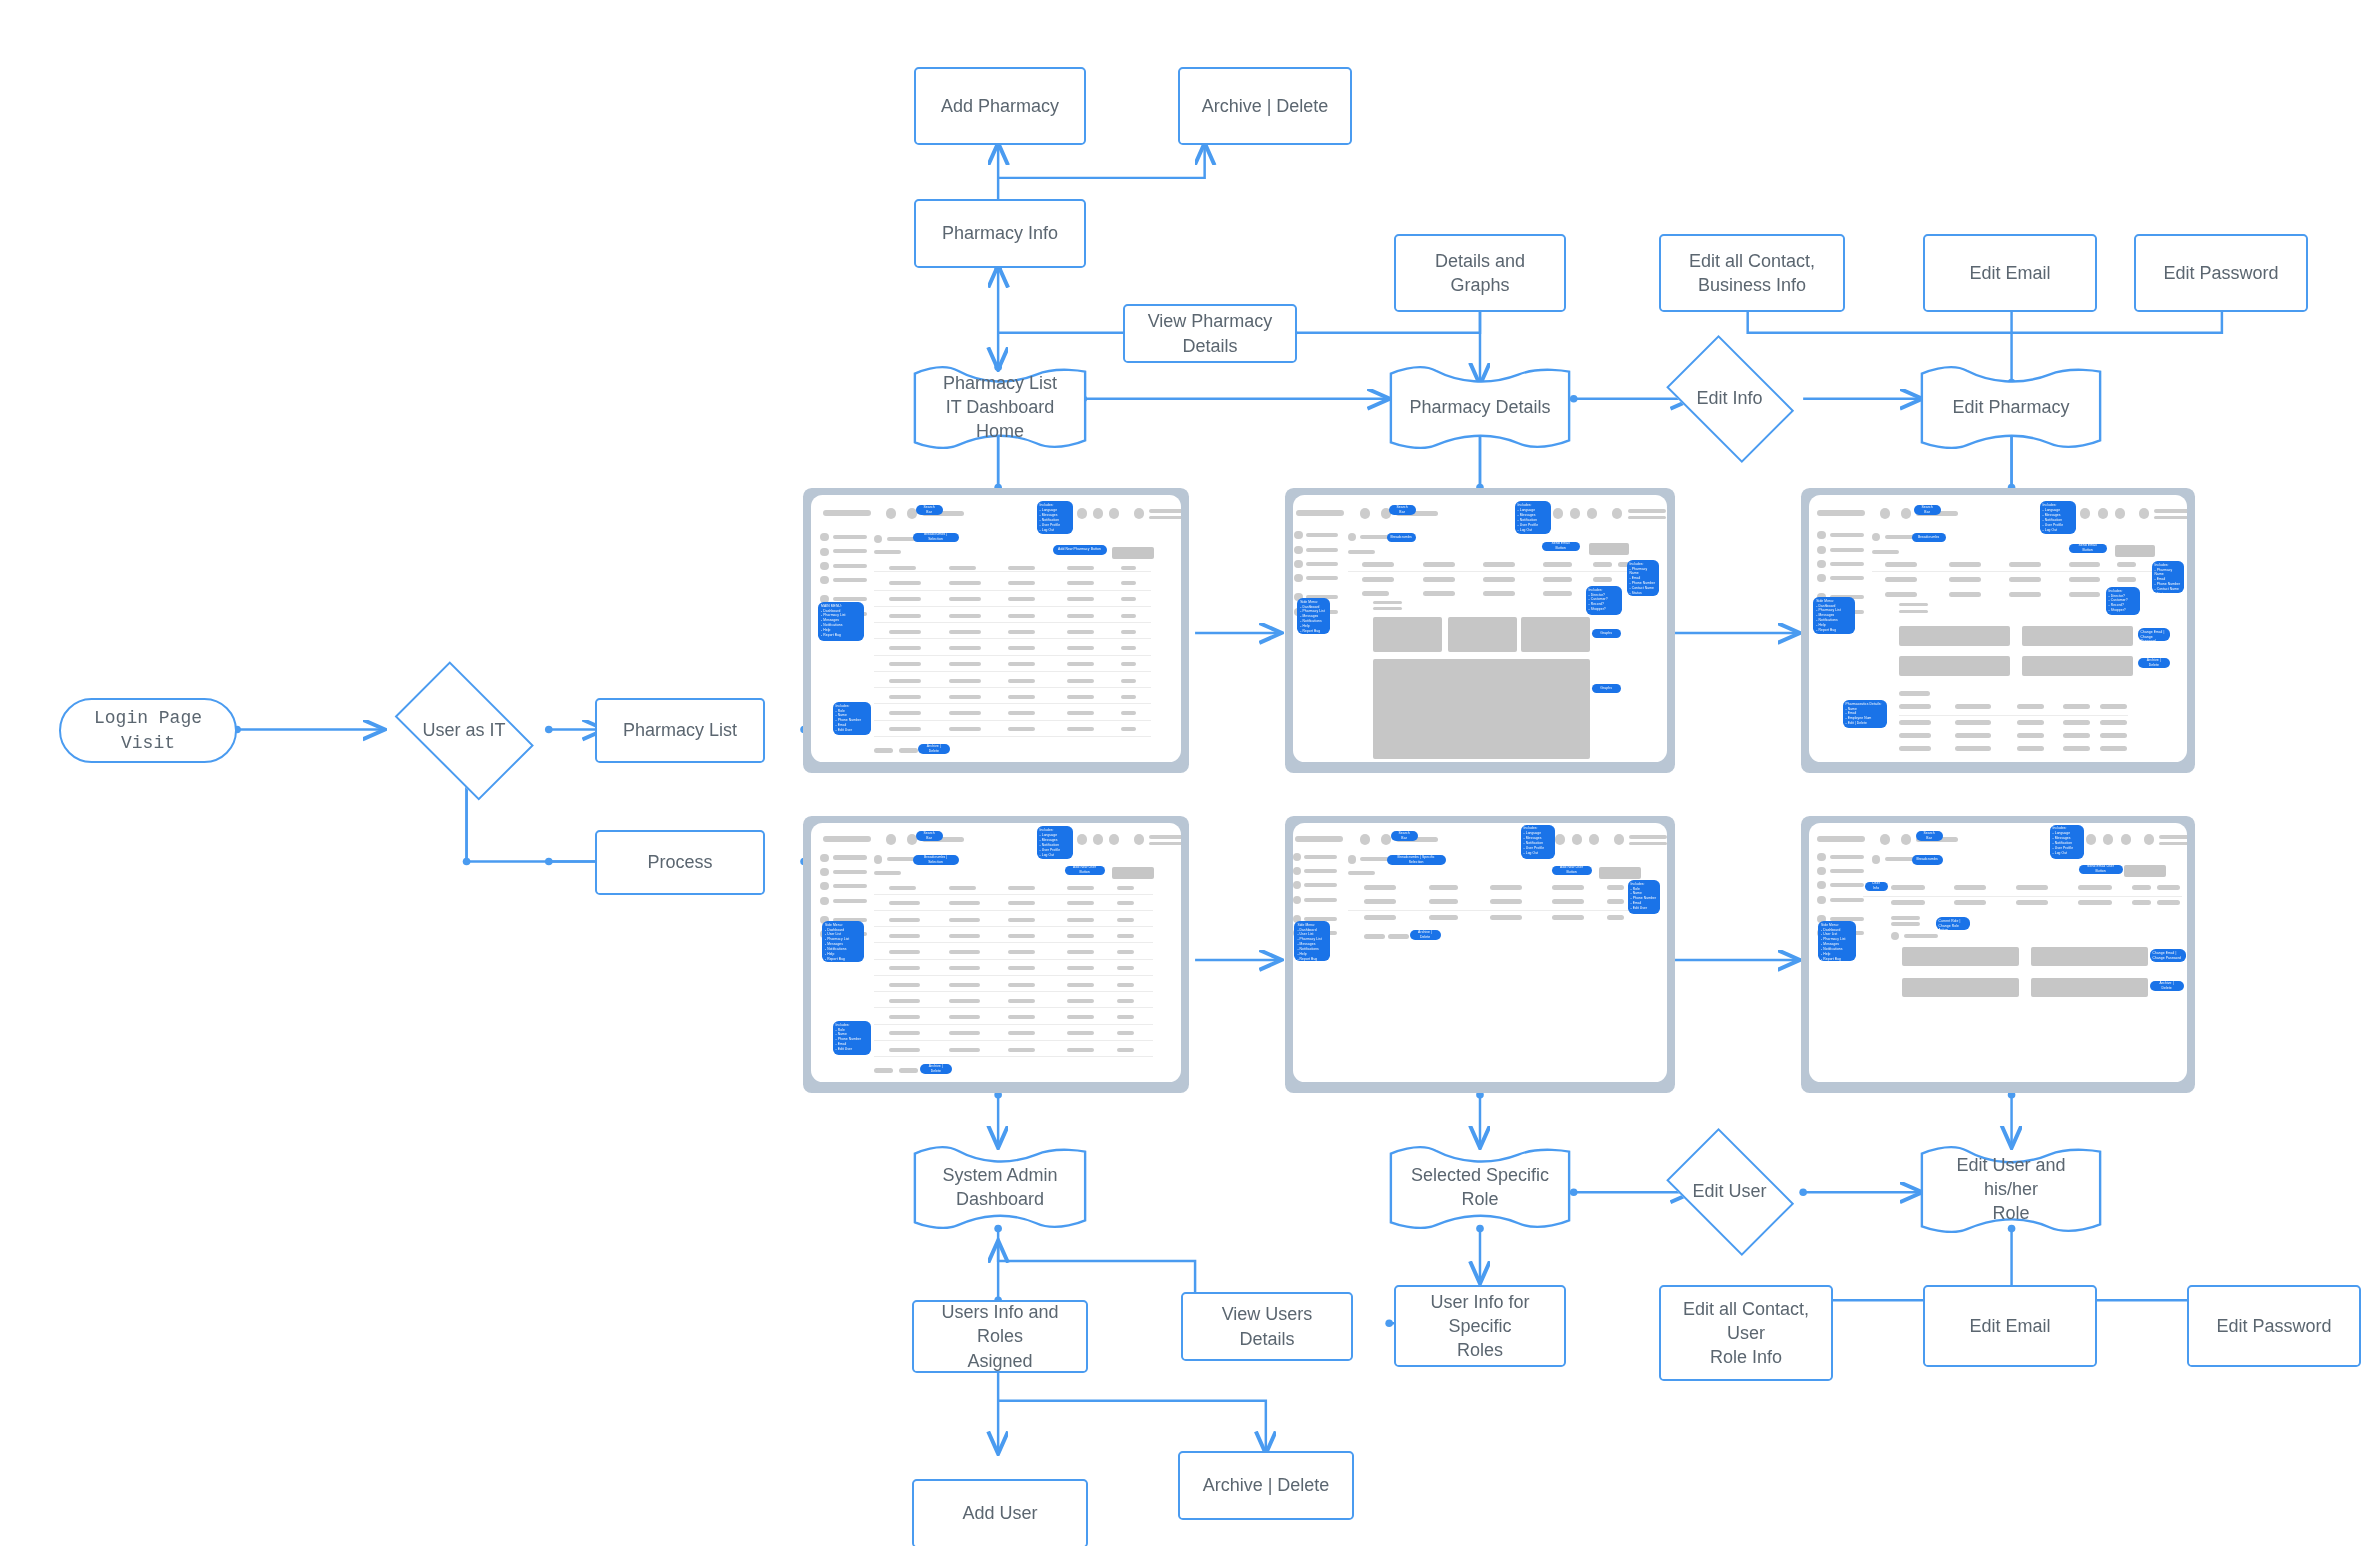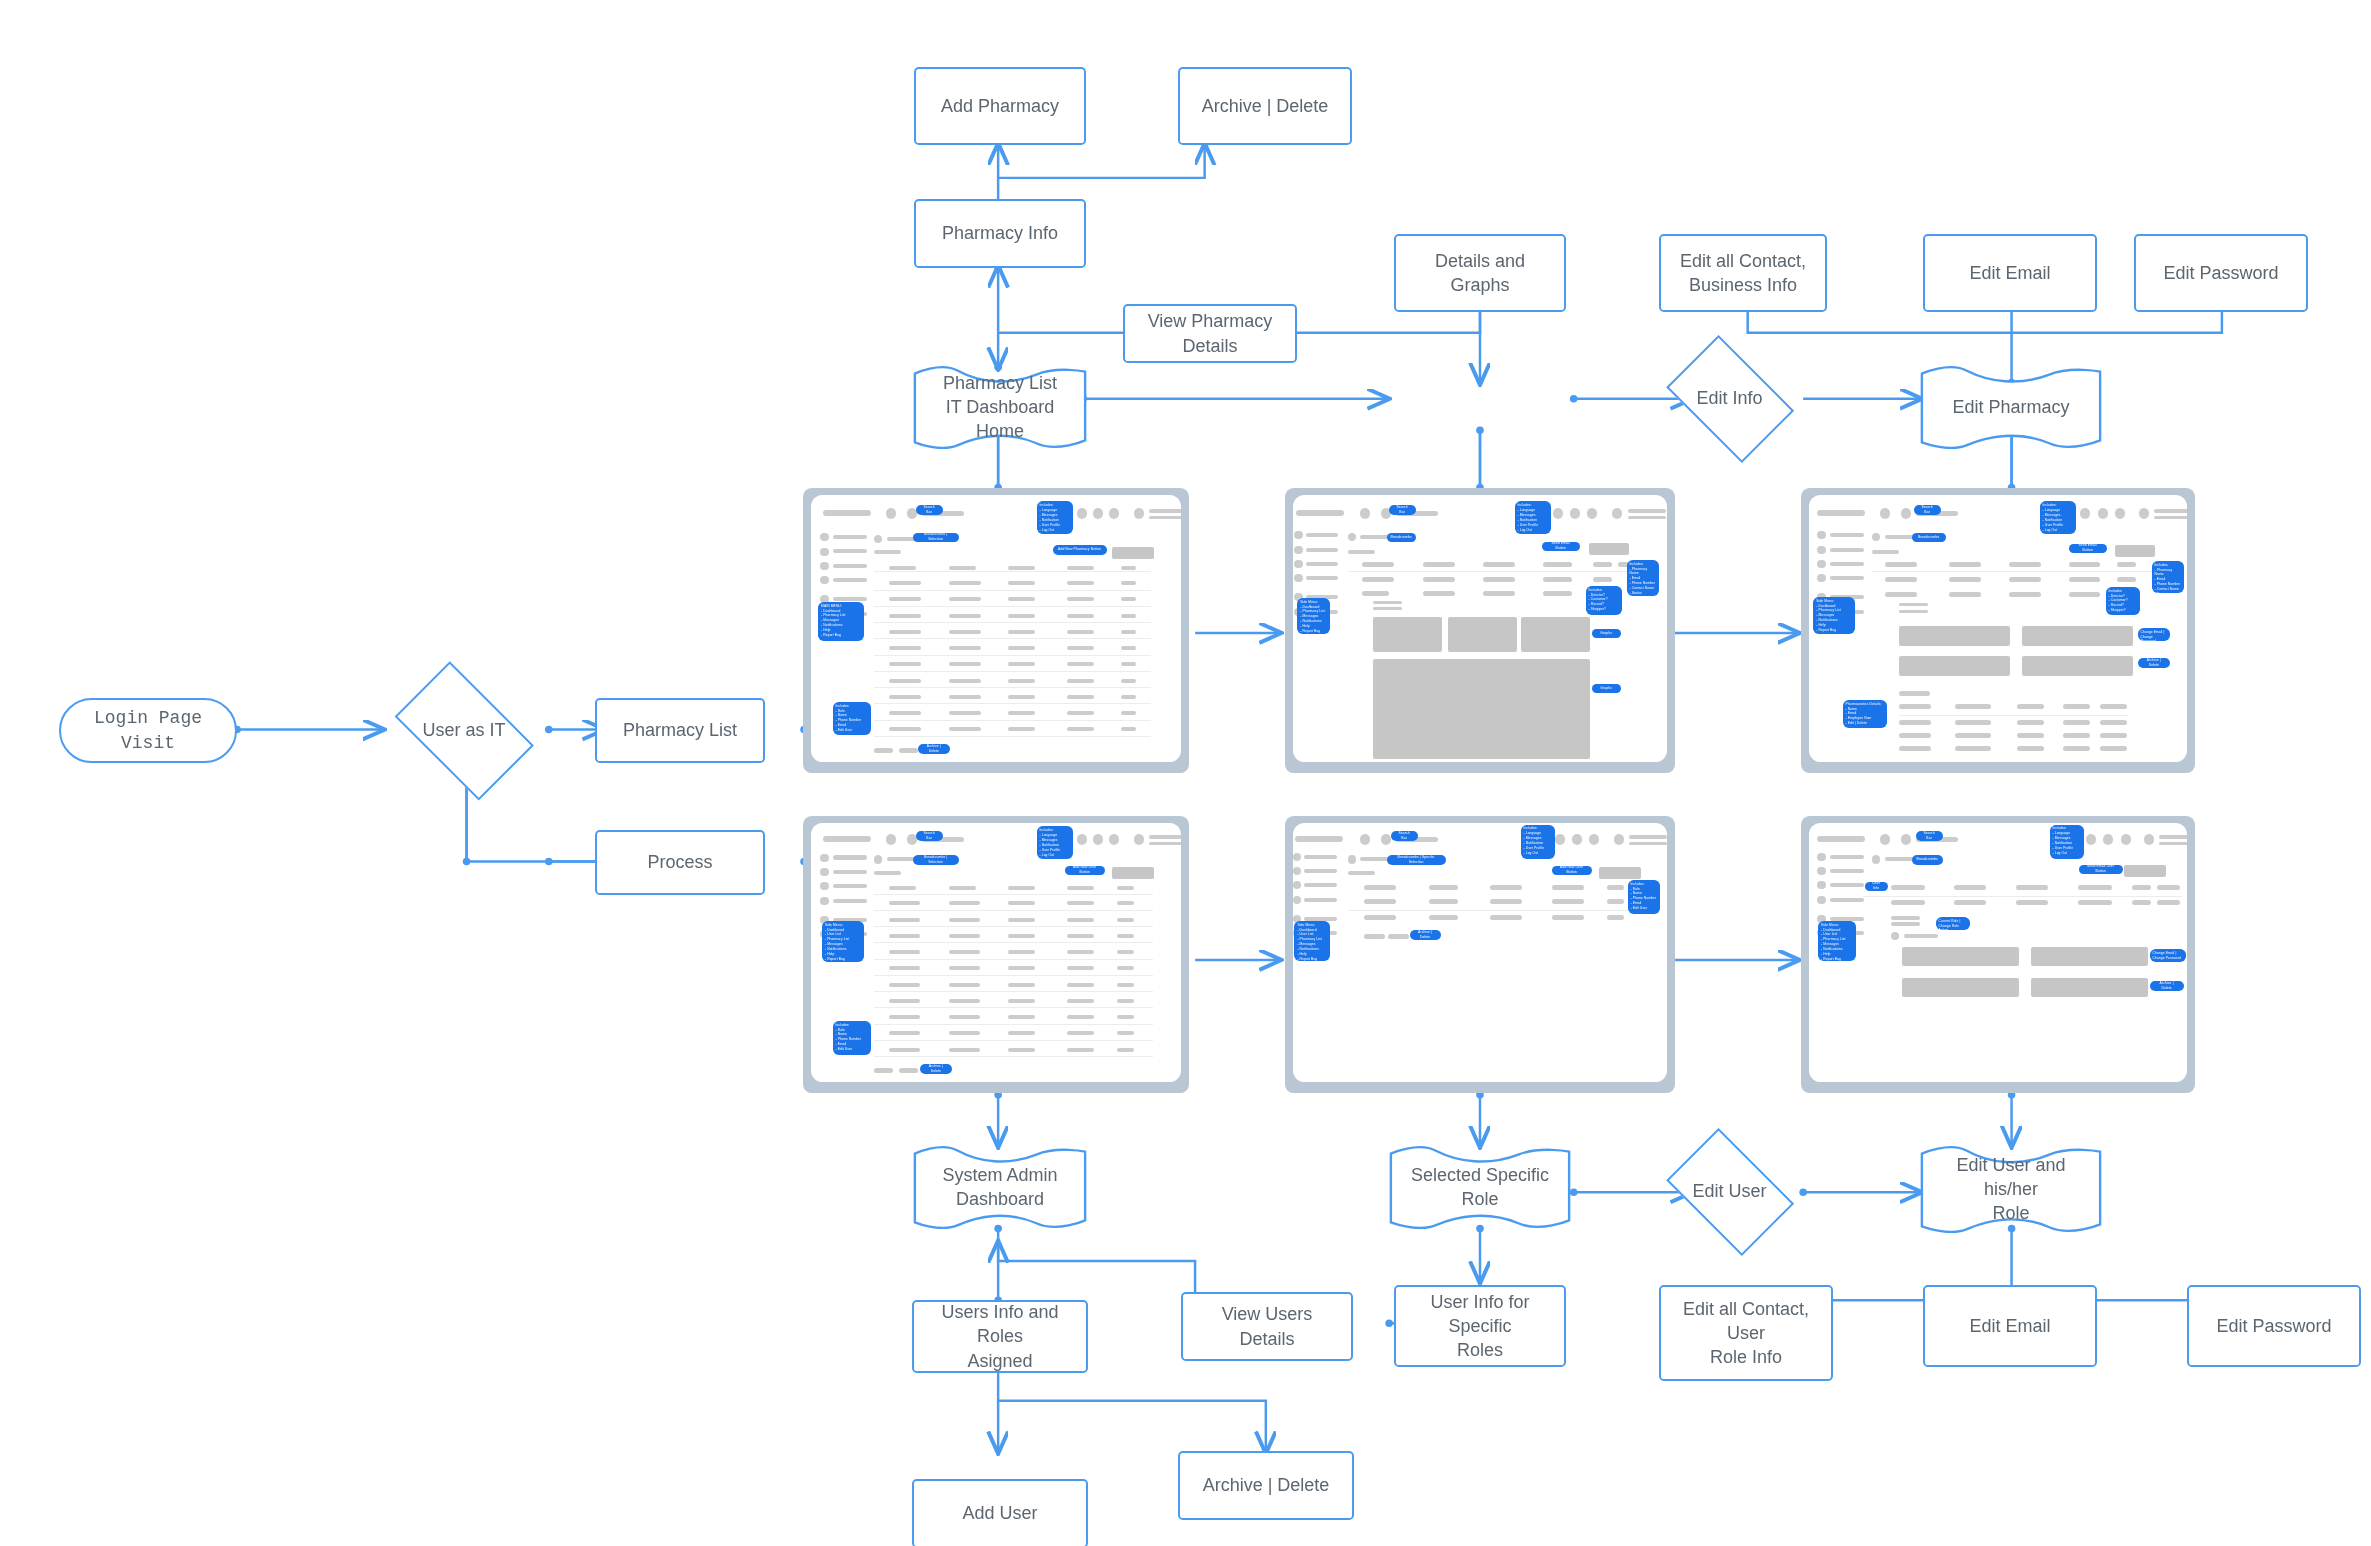--- a/index.html
+++ b/index.html
@@ -218,21 +218,21 @@
   </div>
 
   <div class="node rect" style="left:914px; top:199px; width:172px; height:69px;">
     <span class="lbl">Pharmacy Info</span>
   </div>
 
   <div class="node rect" style="left:1394px; top:234px; width:172px; height:78px;">
     <span class="lbl">Details and Graphs</span>
   </div>
 
-  <div class="node rect" style="left:1659px; top:234px; width:168px; height:78px;">
+  <div class="node rect" style="left:1659px; top:234px; width:186px; height:78px;">
     <span class="lbl">Edit all Contact,
 Business Info</span>
   </div>
 
   <div class="node rect" style="left:1923px; top:234px; width:174px; height:78px;">
     <span class="lbl">Edit Email</span>
   </div>
 
   <div class="node rect" style="left:2134px; top:234px; width:174px; height:78px;">
     <span class="lbl">Edit Password</span>
@@ -244,20 +244,27 @@
 
   <div class="node doc" style="left:912px; top:365px; width:176px; height:84px;">
     <svg viewBox="0 0 184 88" preserveAspectRatio="none">
       <path d="M3,9 C3,9 30,-4 48,6 C70,18 100,22 130,10 C152,1 181,7 181,7
                L181,79 C181,79 152,92 130,82 C100,69 70,74 48,84 C30,92 3,81 3,81 Z" fill="#fff" stroke="#4a9bf0" stroke-width="2.5"></path>
     </svg>
     <span class="lbl">Pharmacy List
 IT Dashboard Home</span>
   </div>
 
+  <div class="node doc" style="left:1388px; top:365px; width:184px; height:84px;">
+    <svg viewBox="0 0 192 88" preserveAspectRatio="none">
+      <path d="M3,9 C3,9 32,-4 50,6 C73,18 105,22 136,10 C159,1 189,7 189,7
+               L189,79 C189,79 159,92 136,82 C105,69 73,74 50,84 C32,92 3,81 3,81 Z" fill="#fff" stroke="#4a9bf0" stroke-width="2.5"></path>
+    </svg>
+    <span class="lbl">Pharmacy Details</span>
+  </div>
 
   <div class="node diamond" style="left:1654px; top:346px; width:151px; height:105px;">
     <span class="dshape"></span>
     <span class="lbl">Edit Info</span>
   </div>
 
   <div class="node doc" style="left:1919px; top:365px; width:184px; height:84px;">
     <svg viewBox="0 0 192 88" preserveAspectRatio="none">
       <path d="M3,9 C3,9 32,-4 50,6 C73,18 105,22 136,10 C159,1 189,7 189,7
                L189,79 C189,79 159,92 136,82 C105,69 73,74 50,84 C32,92 3,81 3,81 Z" fill="#fff" stroke="#4a9bf0" stroke-width="2.5"></path>

